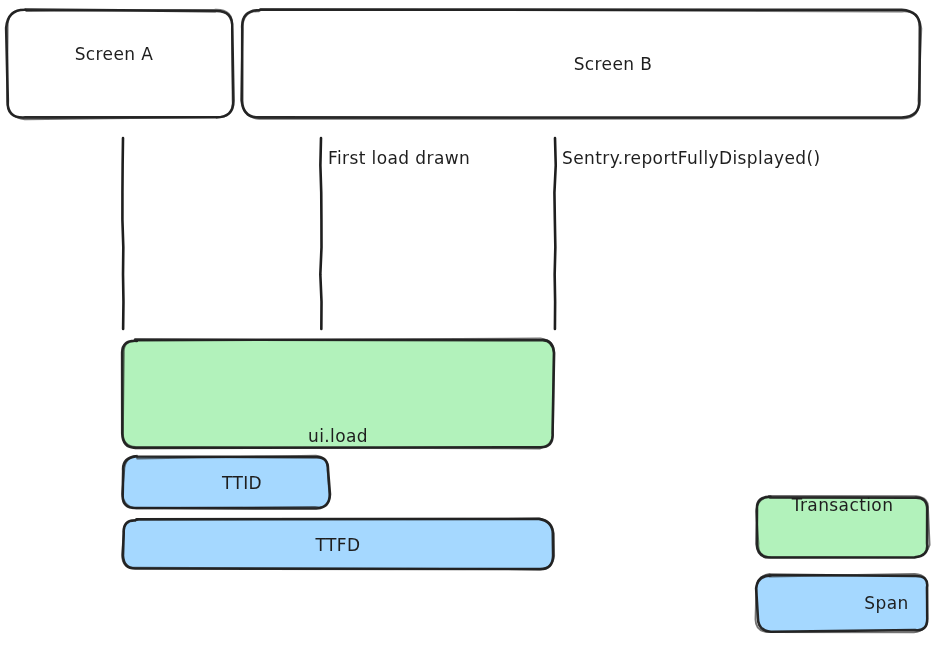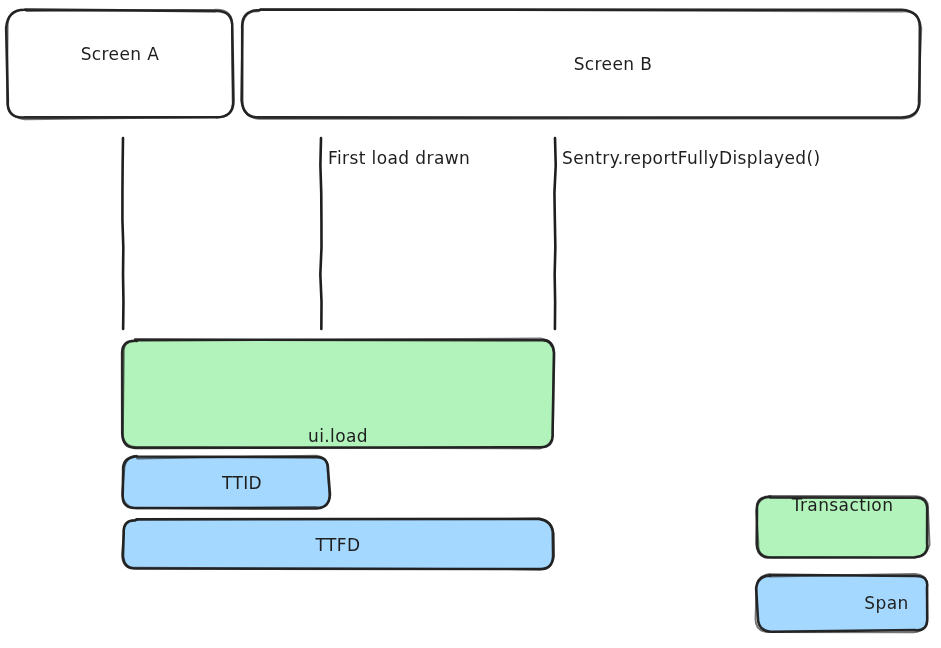--- a/index.html
+++ b/index.html
@@ -46,21 +46,21 @@
 
 <div id="canvas">
 
   <div class="shape" id="shape-screen-a" style="left: 3px; top: 6px; width: 234px; height: 116px;">
       <svg width="234" height="116" viewBox="-4 -4 234 116">
         <path d="M 18.3413389072946 -0.42940845458275106 L 208.2914636618418 1.0909383784006064 Q 226.3948152549075 0.38087139198597125 225.27993564623404 18.842978543947908 L 226.4560024507139 90.72057602490325 Q 226.52672255114965 107.64303181206017 208.64657137475282 107.32286217232368 L 18.17571744382182 107.41427645707236 Q -0.6403135118728102 108.63266173681833 0.8168741235122431 90.75677242365515 L -0.8550550459674816 17.934852475409794 Q 0.50893290117799 -0.2947705026691642 17.514497971820877 -0.2898379083675509 Z" fill="#ffffff" stroke="none"></path>
         <path d="M 18.3413389072946 -0.42940845458275106 L 208.2914636618418 1.0909383784006064 Q 226.3948152549075 0.38087139198597125 225.27993564623404 18.842978543947908 L 226.4560024507139 90.72057602490325 Q 226.52672255114965 107.64303181206017 208.64657137475282 107.32286217232368 L 18.17571744382182 107.41427645707236 Q -0.6403135118728102 108.63266173681833 0.8168741235122431 90.75677242365515 L -0.8550550459674816 17.934852475409794 Q 0.50893290117799 -0.2947705026691642 17.514497971820877 -0.2898379083675509 Z" fill="none" stroke="#1e1e1e" stroke-width="2.6" stroke-linecap="round" stroke-linejoin="round" opacity="0.95"></path>
         <path d="M 19.339918137965686 1.1864467633825015 L 207.74166069093238 -0.22830238278410508 Q 227.02306633117752 -1.0472751614857816 224.90659608864533 17.417185402390167 L 225.60633258875754 90.01439151839092 Q 227.51351776268032 107.89611053536466 208.81122284047828 107.1209640506287 L 17.795256138497617 109.1949977887771 Q 1.0205974591060532 107.38518028305154 0.11455192645758033 91.10902977115896 L 0.6407085429135286 16.75541343705515 Q 0.28559084026403314 -1.3051994322357698 18.61101465328178 -0.32130851686061757 Z" fill="none" stroke="#1e1e1e" stroke-width="1.8719999999999999" stroke-linecap="round" stroke-linejoin="round" opacity="0.62"></path>
       </svg>
     </div>
-  <div class="label screen-label" id="label-screen-a" style="left: 7px; top: 10px; width: 226px; height: 88px; border-radius: 7px;">Screen A</div>
+  <div class="label screen-label" id="label-screen-a" style="left: 1px; top: 10px; width: 226px; height: 88px; border-radius: 7px;">Screen A</div>
 
   <div class="shape" id="shape-screen-b" style="left: 238px; top: 6px; width: 686px; height: 116px;">
       <svg width="686" height="116" viewBox="-4 -4 686 116">
         <path d="M 18.4392529256359 -0.5408888098974195 L 659.7409960512263 -0.21914980370511758 Q 677.8200203661435 0.9770200500623418 677.847163272345 16.95014760496567 L 677.4541020731228 89.19238812937047 Q 678.3671082920707 106.91208496094313 659.5297733883513 107.51725826292171 L 17.81915149731522 107.37961559317988 Q 0.6672724434022198 107.95462343741889 0.08413078840083027 90.76571524230098 L 0.24928982320674237 18.43865549636011 Q -1.0542263746048448 0.11896427703041793 17.887099767190918 0.023904252575665953 Z" fill="#ffffff" stroke="none"></path>
         <path d="M 18.4392529256359 -0.5408888098974195 L 659.7409960512263 -0.21914980370511758 Q 677.8200203661435 0.9770200500623418 677.847163272345 16.95014760496567 L 677.4541020731228 89.19238812937047 Q 678.3671082920707 106.91208496094313 659.5297733883513 107.51725826292171 L 17.81915149731522 107.37961559317988 Q 0.6672724434022198 107.95462343741889 0.08413078840083027 90.76571524230098 L 0.24928982320674237 18.43865549636011 Q -1.0542263746048448 0.11896427703041793 17.887099767190918 0.023904252575665953 Z" fill="none" stroke="#1e1e1e" stroke-width="2.6" stroke-linecap="round" stroke-linejoin="round" opacity="0.95"></path>
         <path d="M 18.523717881237957 -0.6660999293746892 L 659.9617275245309 1.4535137190732705 Q 677.0449275973463 0.06138429719087882 679.3000373853837 18.350577546074323 L 676.4453926086637 90.4474221119878 Q 678.476554108633 107.67683792173715 660.9749610912869 108.59382400614854 L 17.30456924480599 108.93673782466759 Q 1.585300447039912 107.97706375195509 -0.9910484311129193 90.22066125954532 L 0.5536090860858603 19.159619523379774 Q 0.2311634072247724 0.6177280436352494 16.67592964185212 1.3894352926823477 Z" fill="none" stroke="#1e1e1e" stroke-width="1.8719999999999999" stroke-linecap="round" stroke-linejoin="round" opacity="0.62"></path>
       </svg>
     </div>
   <div class="label screen-label" id="label-screen-b" style="left: 242px; top: 10px; width: 678px; height: 108px; padding-left: 32px;">Screen B</div>
 

